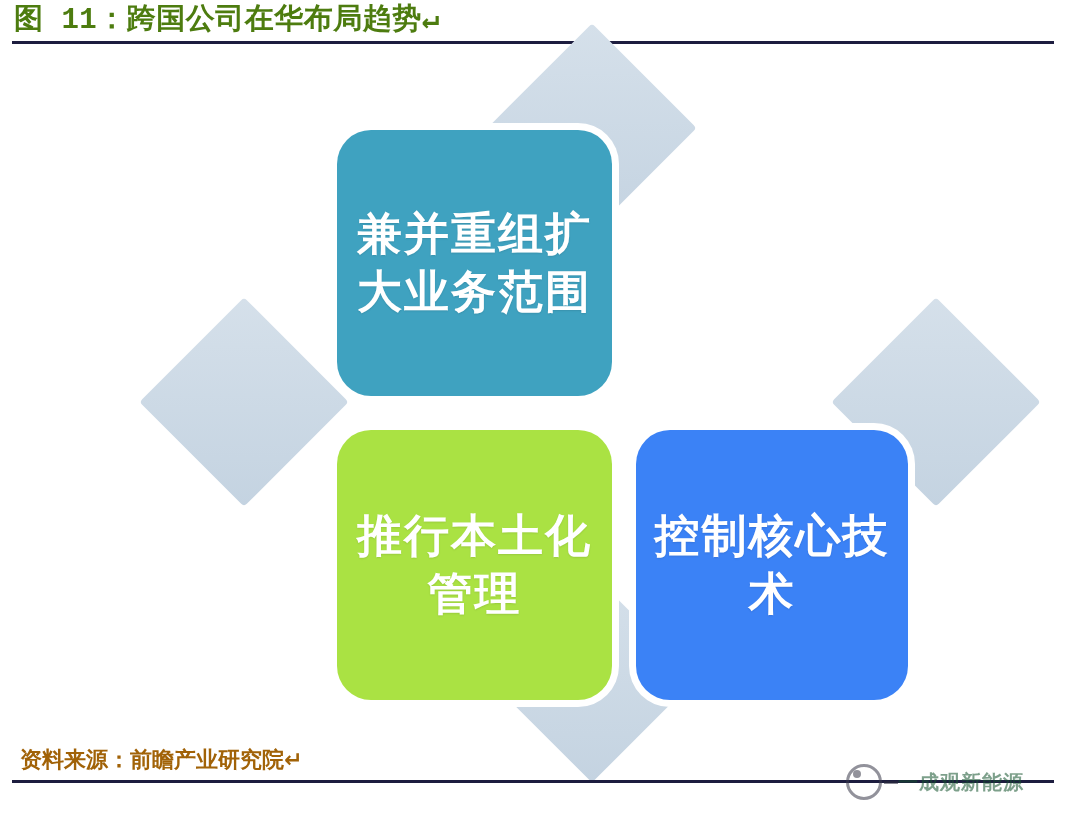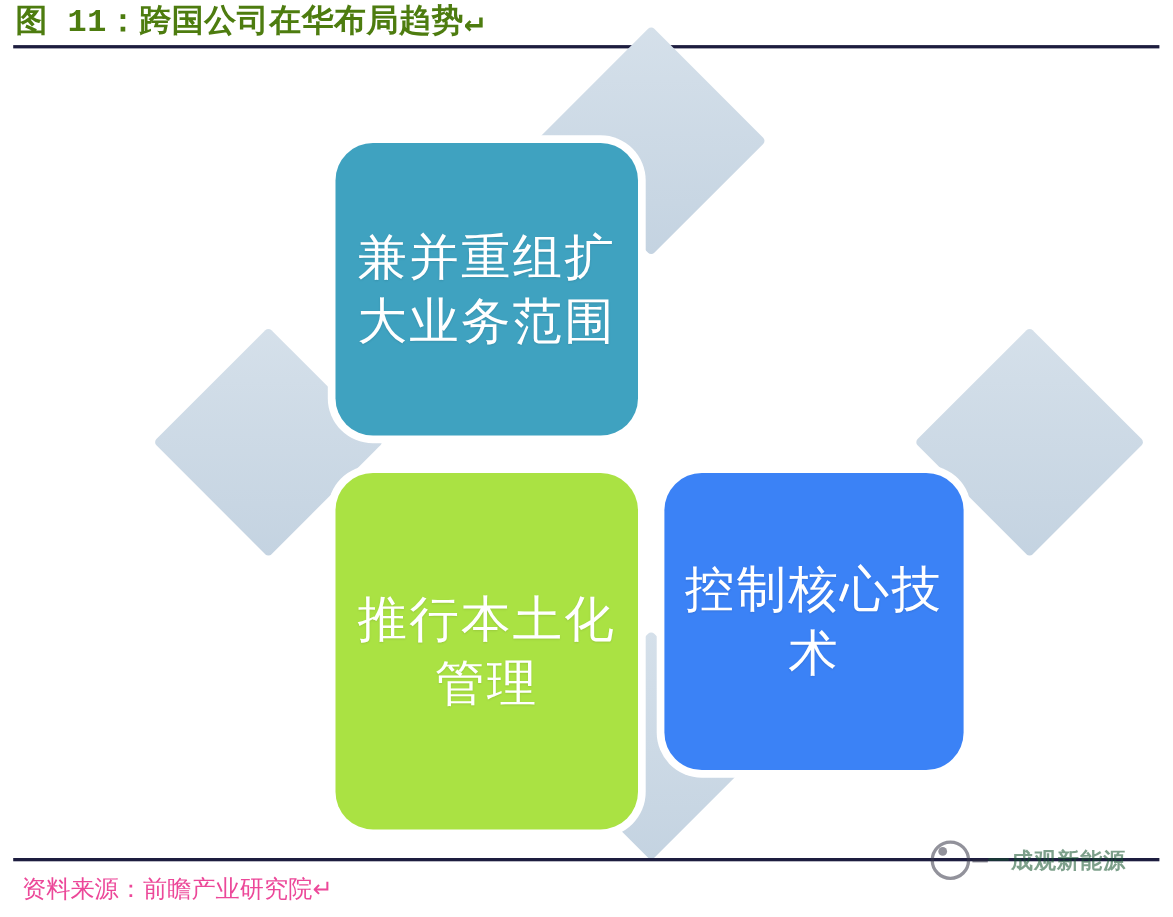--- a/index.html
+++ b/index.html
@@ -97,25 +97,26 @@
   
   .box {
     position: absolute;
     border-radius: 34px;
     box-shadow: 0 0 0 7px #ffffff;
     display: flex;
     align-items: center;
     justify-content: center;
     text-align: center;
     color: #ffffff;
-    font-weight: normal;
+    font-weight: bold;
     font-family: "Liberation Sans", "DejaVu Sans", sans-serif;
     letter-spacing: 2px;
     line-height: 1.28;
     text-shadow: 0 1px 2px rgba(0,0,0,0.10);
+    margin-left: 32px;
   }
   .box-text {
     display: block;
     width: 90%;
   }
 
   .box-tl {
     left: 305px;
     top: 82px;
     width: 275px;
@@ -126,21 +127,21 @@
     left: 604px;
     top: 82px;
     width: 272px;
     height: 266px;
     font-size: 45px;
   }
   .box-bl {
     left: 305px;
     top: 382px;
     width: 275px;
-    height: 324px;
+    height: 270px;
     font-size: 45px;
   }
   .box-br {
     left: 604px;
     top: 382px;
     width: 272px;
     height: 270px;
     font-size: 45px;
   }
 
@@ -149,26 +150,26 @@
     position: absolute;
     left: 12px;
     top: 780px;
     width: 1042px;
     height: 3px;
     background: #1d1d3f;
   }
   .source {
     position: absolute;
     left: 20px;
-    top: 792px;
+    top: 744px;
     height: 32px;
     line-height: 32px;
     font-size: 22px;
-    font-weight: normal;
-    color: #ec4899;
+    font-weight: bold;
+    color: #a16207;
     white-space: nowrap;
   }
 
   
   .watermark {
     position: absolute;
     left: 846px;
     top: 762px;
     width: 210px;
     height: 40px;

